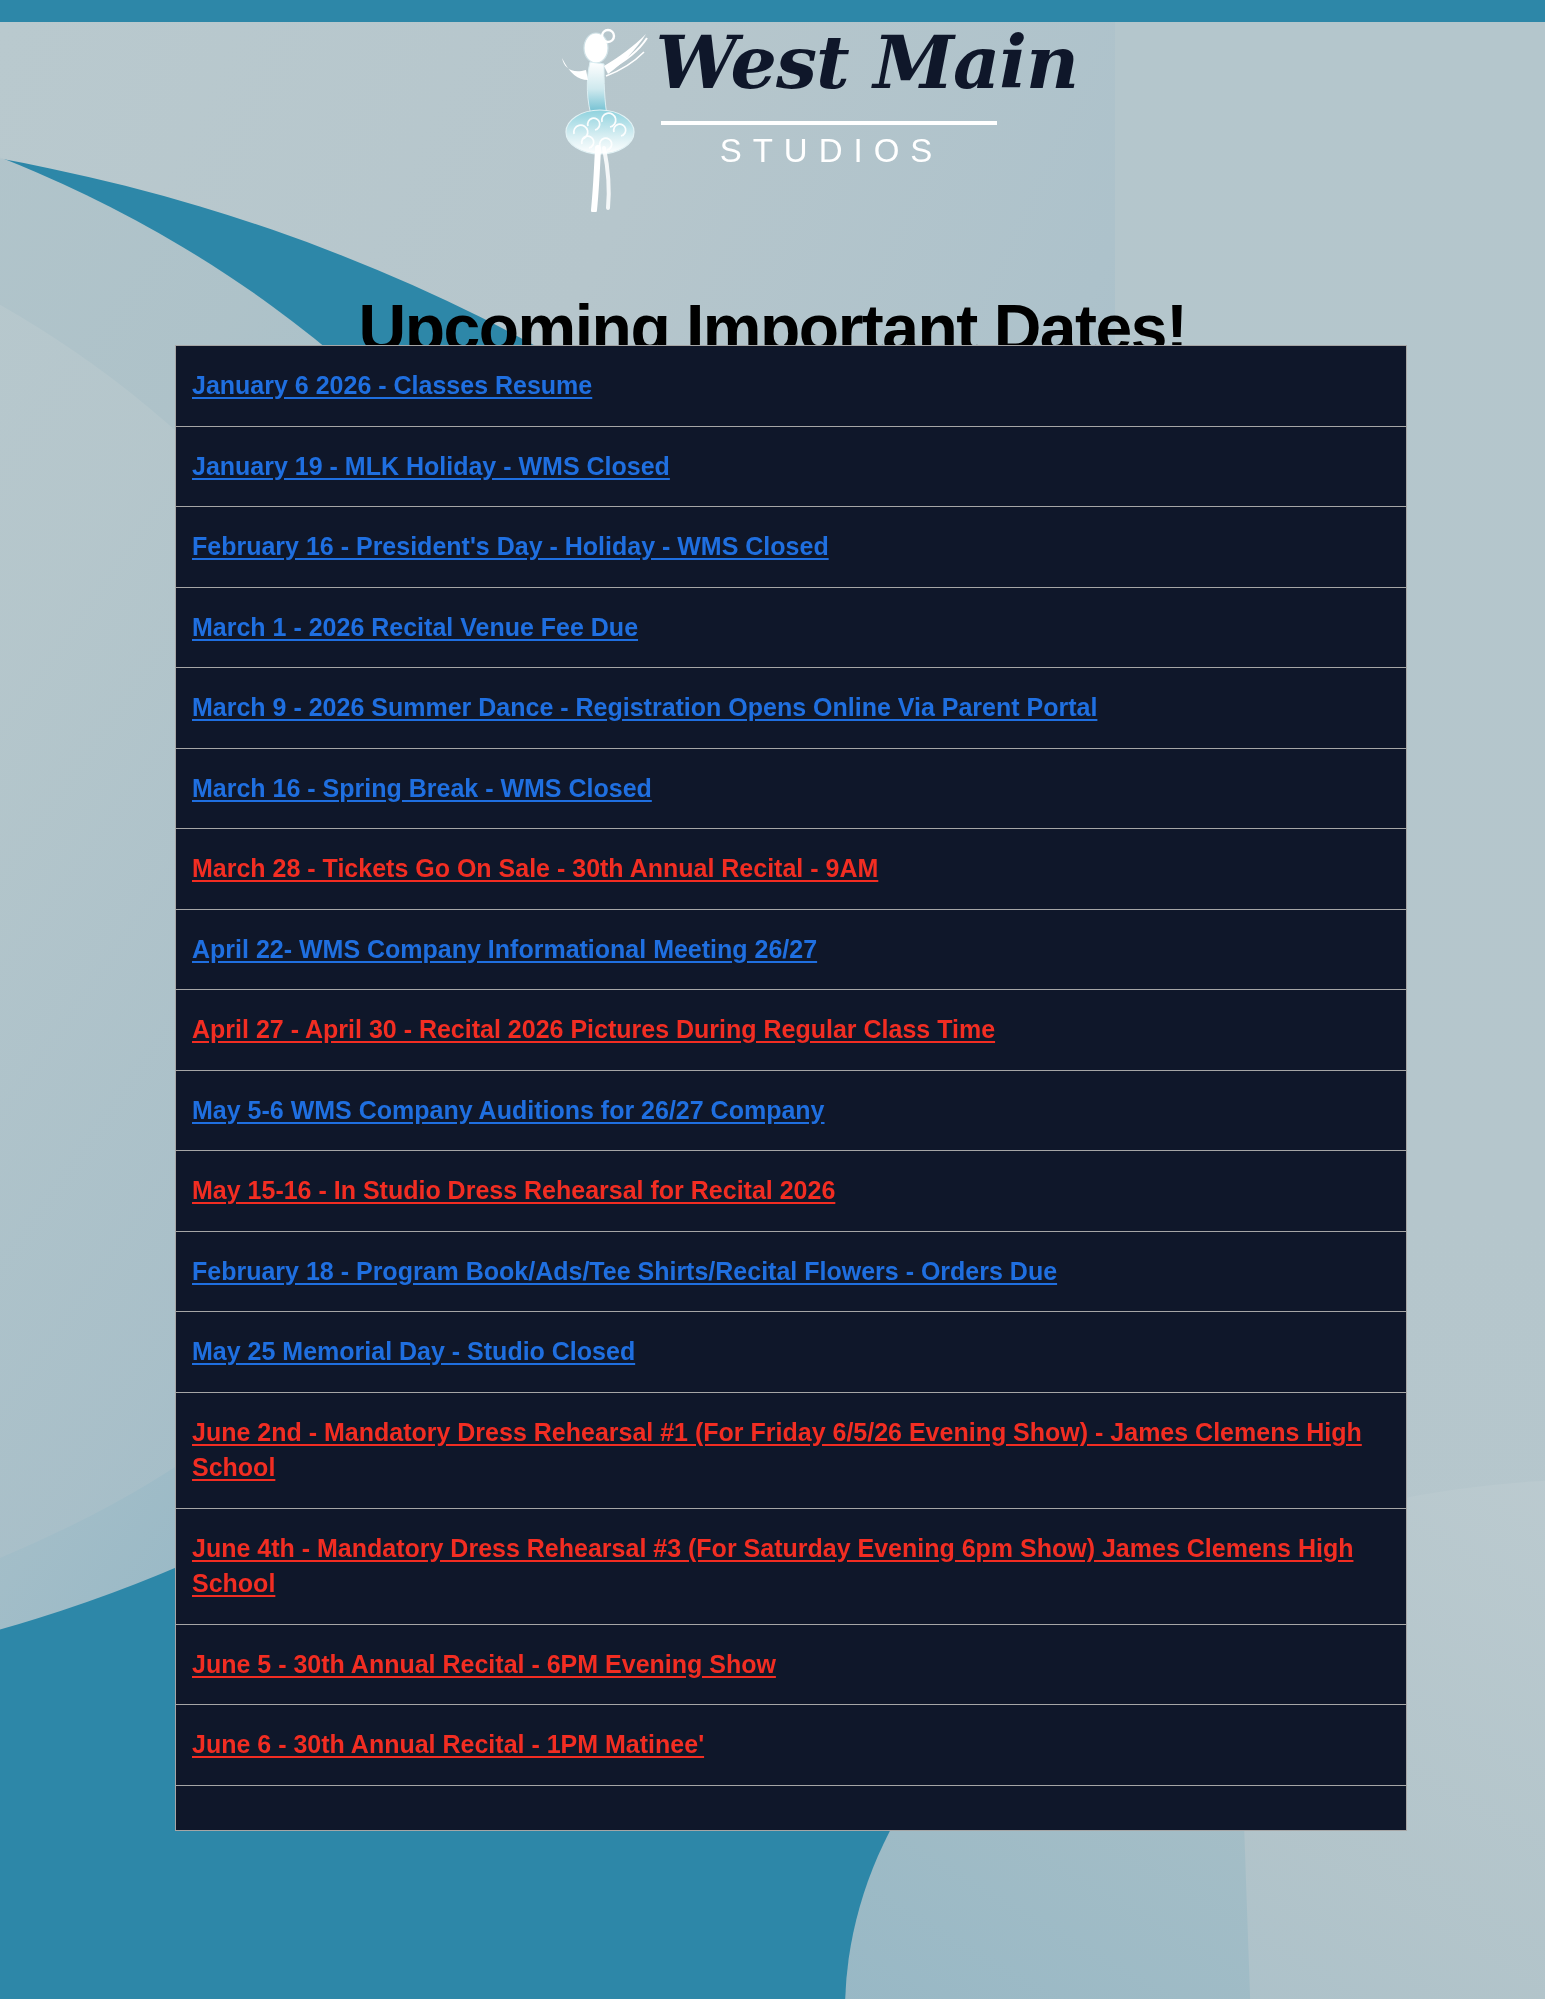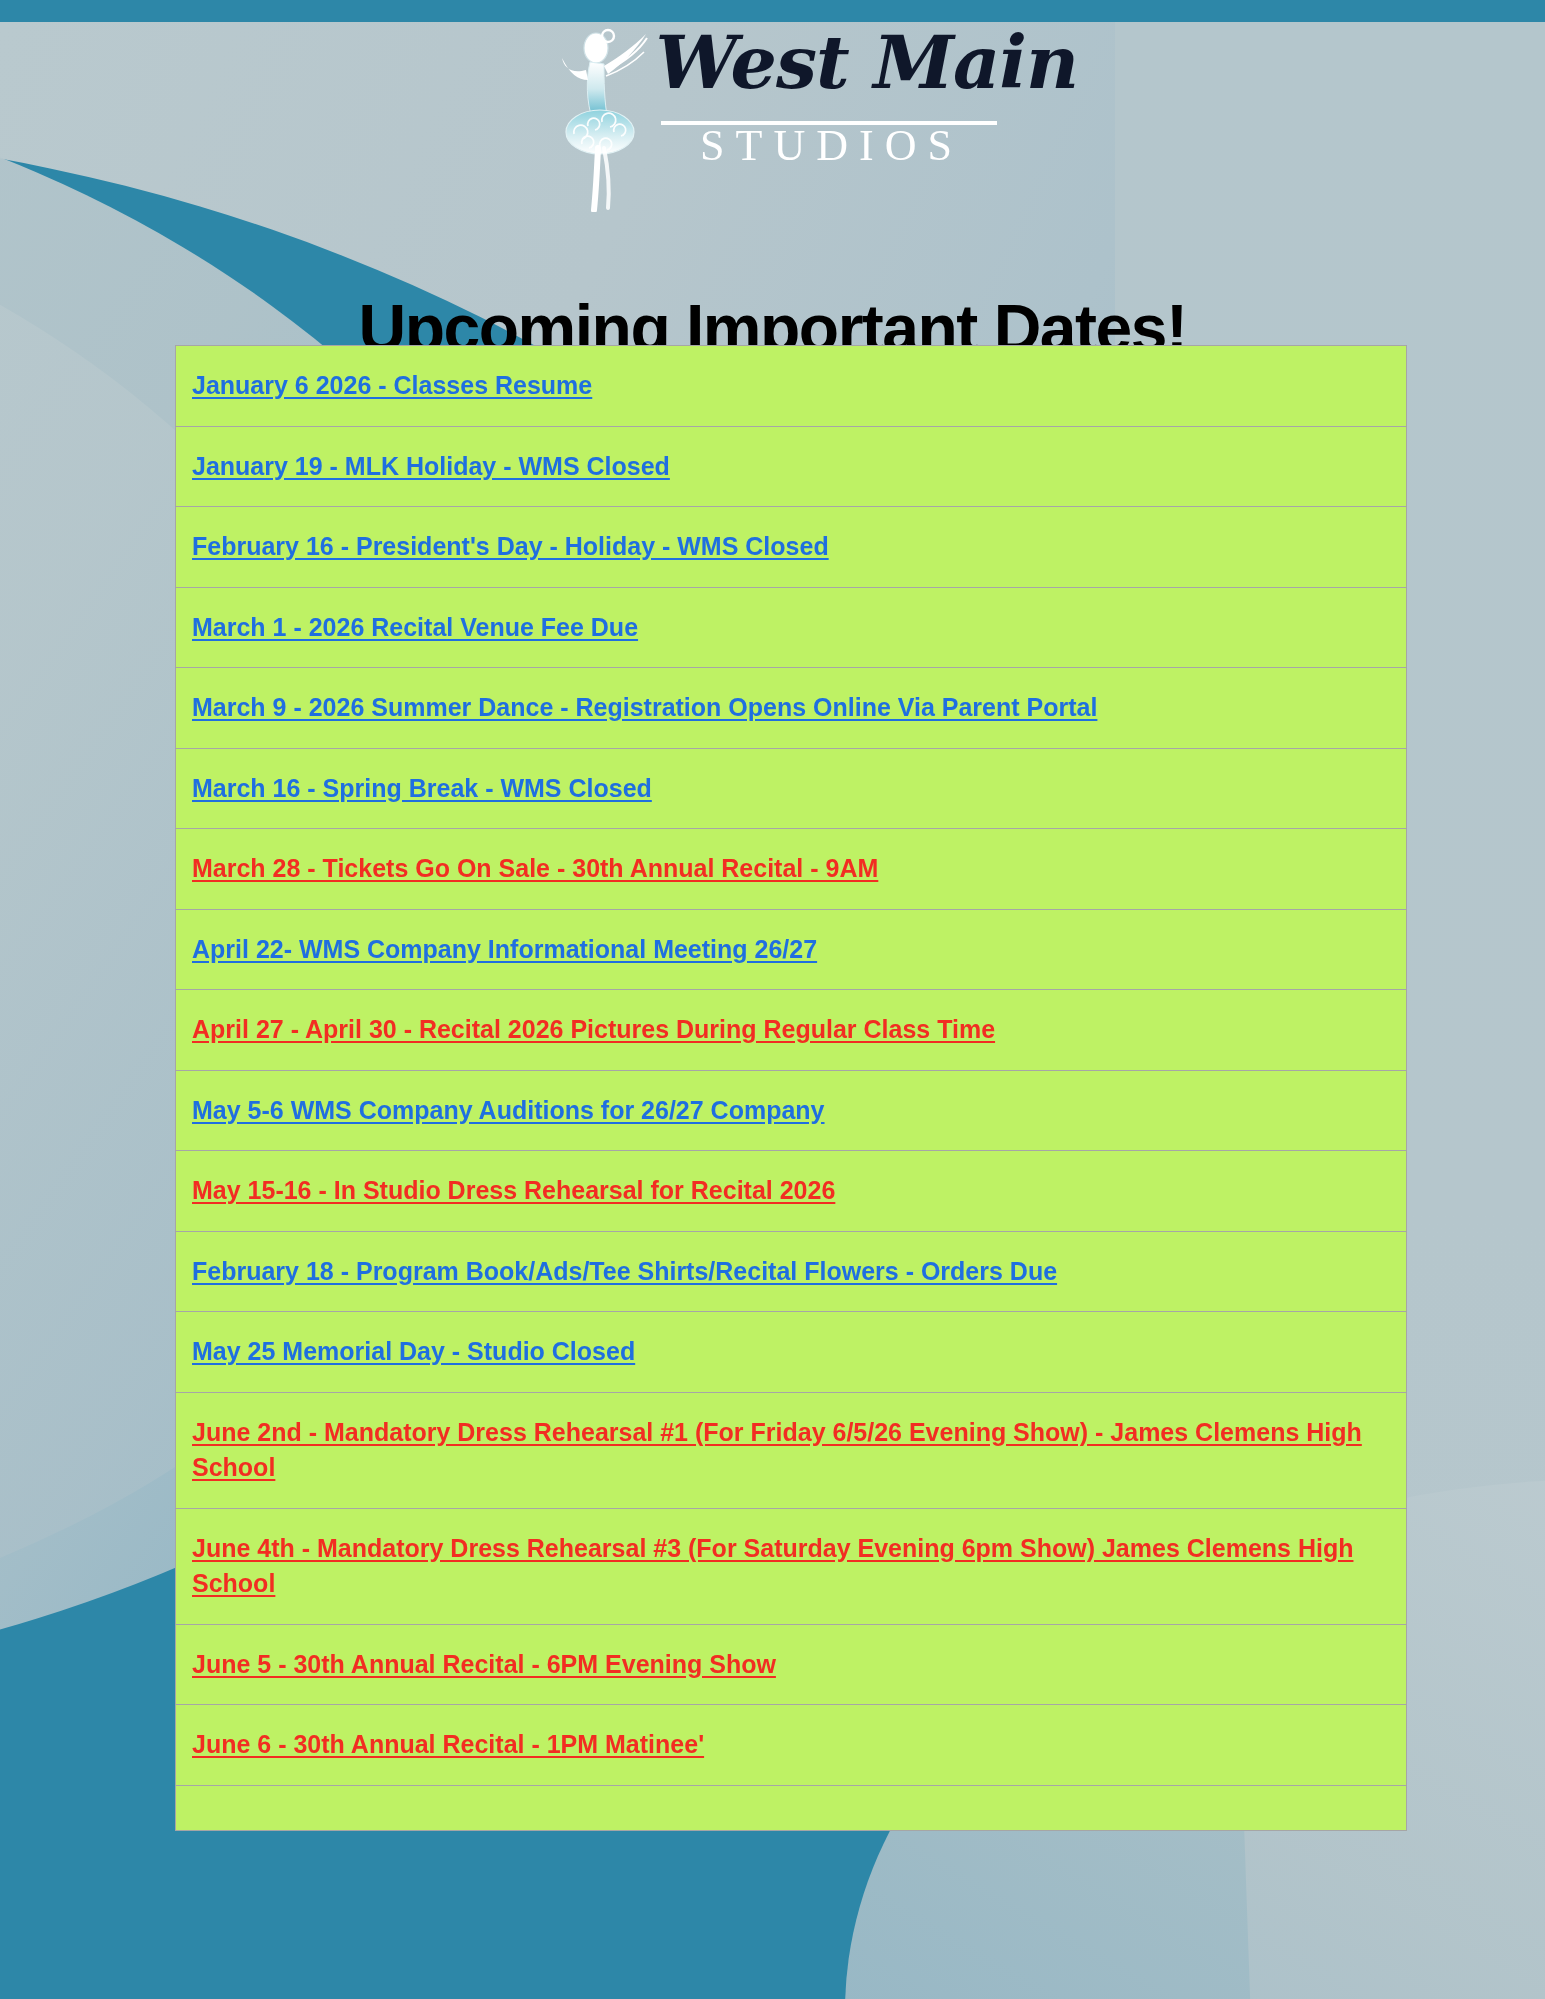--- a/index.html
+++ b/index.html
@@ -163,26 +163,26 @@
     position: absolute;
     left: 5px;
     top: 97px;
     width: 336px;
     height: 4px;
     background: #ffffff;
   }
   .wm-studios {
     position: absolute;
     left: 8px;
-    top: 100px;
+    top: 110px;
     width: 336px;
     text-align: center;
-    font-family: Liberation Serif, serif;
+    font-family: Liberation Sans, sans-serif;
     font-weight: 400;
-    font-size: 44px;
+    font-size: 33px;
     letter-spacing: 11px;
     color: #ffffff;
     line-height: 1;
   }
 
   
   #page-title {
     position: absolute;
     left: 0;
     top: 250px;
@@ -203,21 +203,21 @@
     top: 345px;
     width: 1232px;
     background: #ffffff;
     border: 1px solid #a6a6a6;
     box-sizing: border-box;
   }
   .date-row {
     border-bottom: 1px solid #a6a6a6;
     box-sizing: border-box;
     padding: 22px 14px 22px 16px;
-    background: #bef264;
+    background: #0f172a;
   }
   .date-row:last-child {
     border-bottom: none;
   }
   .date-link {
     font-family: "Liberation Sans", sans-serif;
     font-weight: 700;
     font-size: 25px;
     line-height: 1.42;
     text-decoration: underline;

